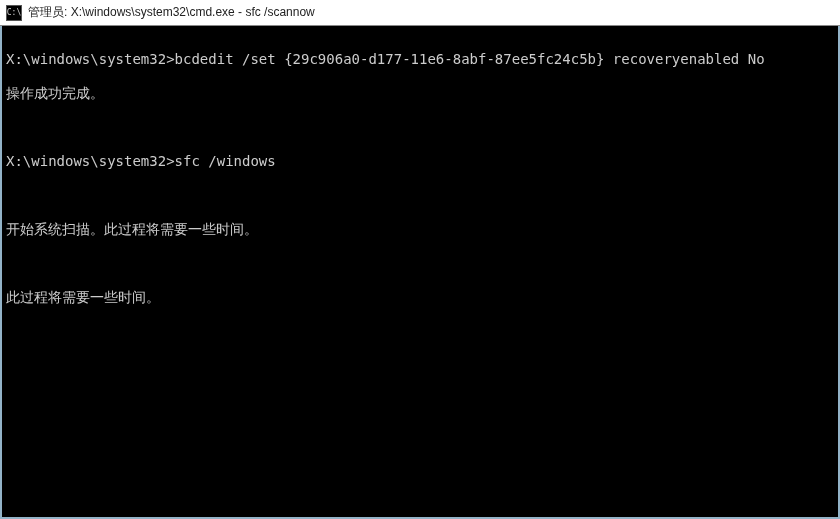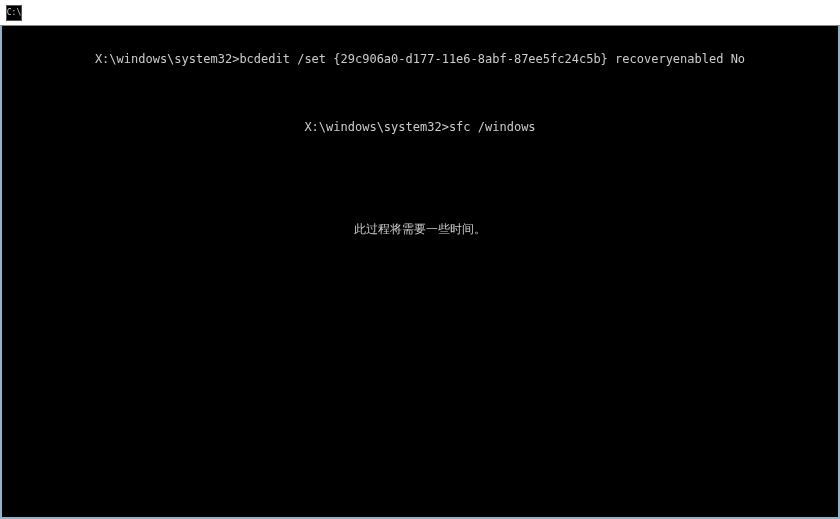--- a/index.html
+++ b/index.html
@@ -35,45 +35,47 @@
       justify-content: center;
       font-size: 8px;
       color: #ccc;
       font-family: "Consolas", monospace;
       border: 1px solid #555;
     }
     .console {
       background: #000;
       color: #ccc;
       padding: 8px 4px;
-      font-size: 12px;
+      font-size: 14px;
       line-height: 17px;
       white-space: pre;
       font-family: "NSimSun", "SimSun", "Consolas", monospace;
       height: calc(100% - 26px);
       border: 2px solid #93b3c8;
       border-top: none;
-      text-align: center;
     }
     .line {
       display: block;
     }
     .blank {
       height: 17px;
     }
   </style>
 </head>
 <body>
 
 <div class="titlebar">
   <div class="icon">
     <span>C:\</span>
   </div>
+  <span>管理员: X:\windows\system32\cmd.exe - sfc  /scannow</span>
 </div>
 
 <div class="console">
 <span class="line"><span>X:\windows\system32&gt;</span><span>bcdedit /set {29c906a0-d177-11e6-8abf-87ee5fc24c5b} recoveryenabled No</span></span>
+<span class="line">操作成功完成。</span>
 <div class="blank"></div>
 <span class="line"><span>X:\windows\system32&gt;</span><span>sfc /windows</span></span>
 <div class="blank"></div>
+<span class="line">开始系统扫描。此过程将需要一些时间。</span>
 <div class="blank"></div>
 <span class="line">此过程将需要一些时间。</span>
 </div>
 
 </body></html>

